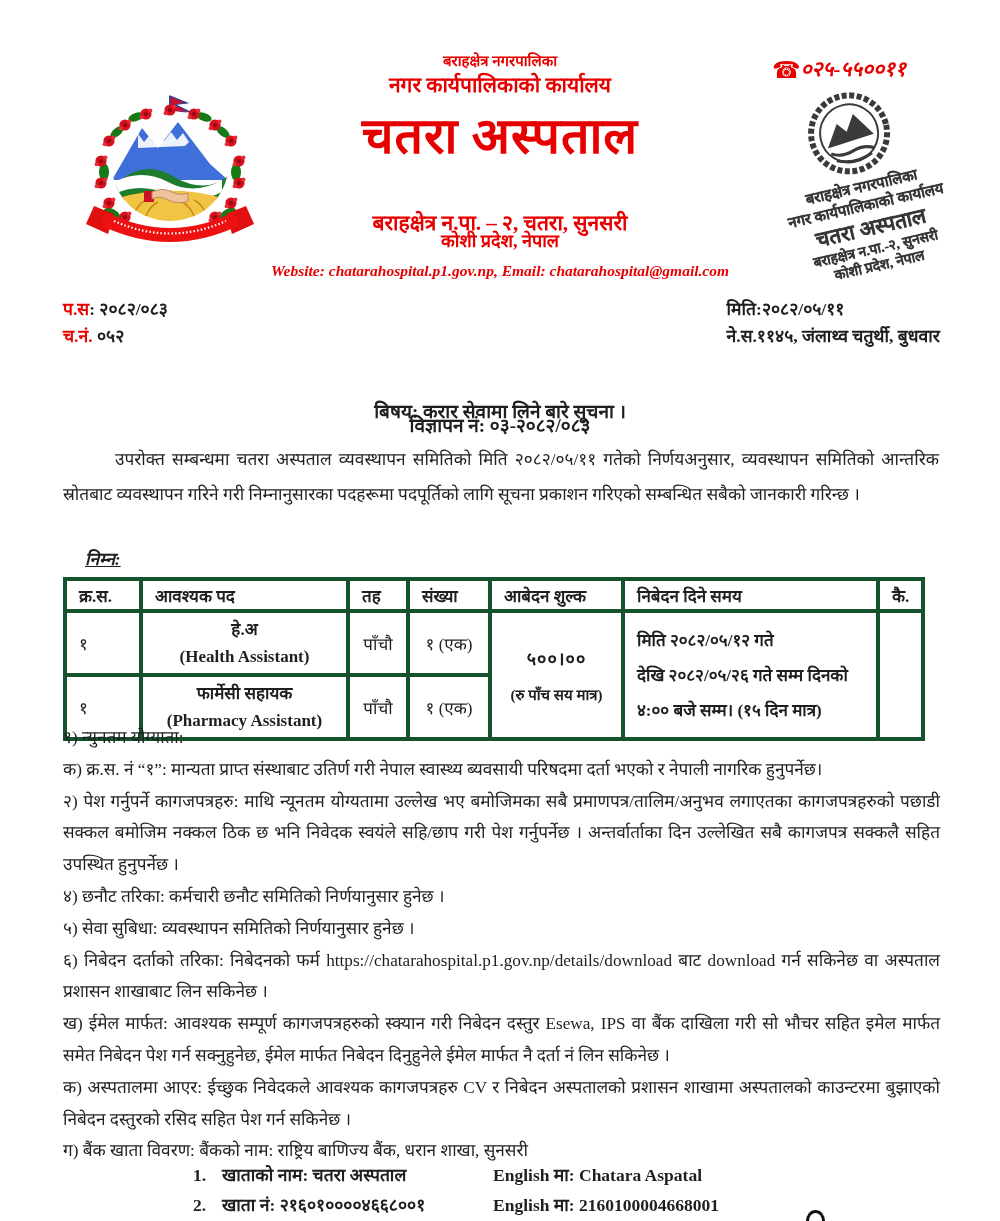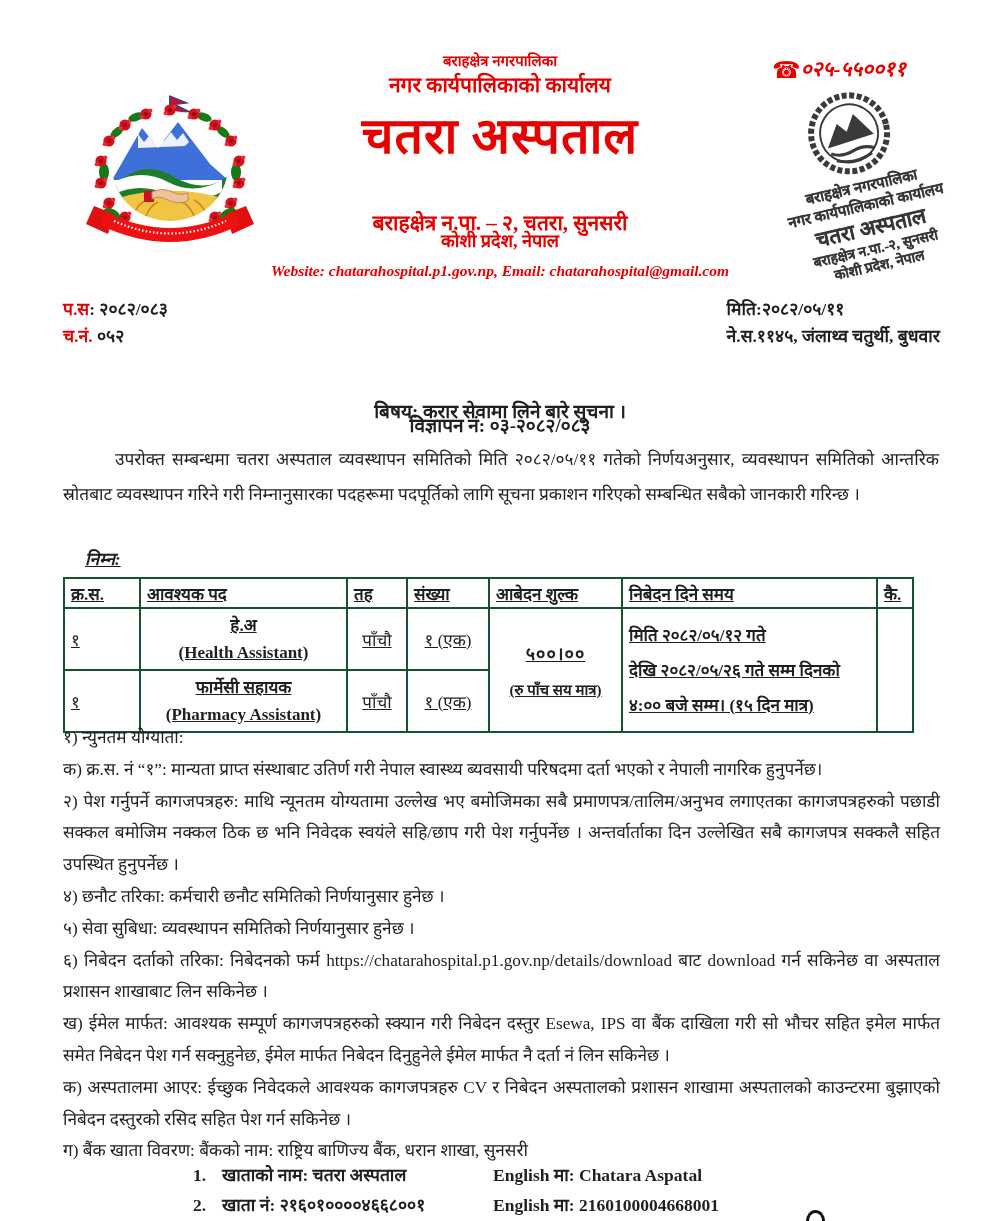--- a/index.html
+++ b/index.html
@@ -30,21 +30,21 @@
   .subj1{top:358px;font-size:19px;font-weight:bold;margin-top:40px;}
   .subj2{top:412px;font-size:19px;font-weight:bold;}
 
   
   .intro{top:442px;left:63px;width:876px;font-size:17.3px;line-height:35px;text-align:justify;text-indent:52px;}
   .nimna{top:546px;left:85px;font-size:17.5px;font-weight:bold;font-style:italic;text-decoration:underline;}
 
   
   table.post{border-collapse:collapse;table-layout:fixed;}
   .tblwrap{top:577px;left:63px;}
-  table.post td,table.post th{border:2px solid #14532d;padding:2px 6px;font-size:17px;vertical-align:middle;overflow:hidden;text-decoration:underline;}
+  table.post td,table.post th{border:4px solid #14532d;padding:2px 12px;font-size:17px;vertical-align:middle;overflow:hidden;}
   table.post th{font-weight:bold;text-align:left;height:24px;}
   td.sn{vertical-align:top;padding-top:5px;padding-left:9px;}
   td.post-cell{text-align:center;font-weight:bold;line-height:27px;}
   td.lvl,td.qty{text-align:center;}
   td.fee{text-align:center;font-weight:bold;}
   td.fee .amt{font-size:18px;letter-spacing:1px;}
   td.fee .words{font-size:15px;margin-top:14px;}
   td.time{font-weight:bold;line-height:35px;padding-left:9px;vertical-align:middle;}
   tr.r1 td,tr.r2 td{height:56px;}
 

